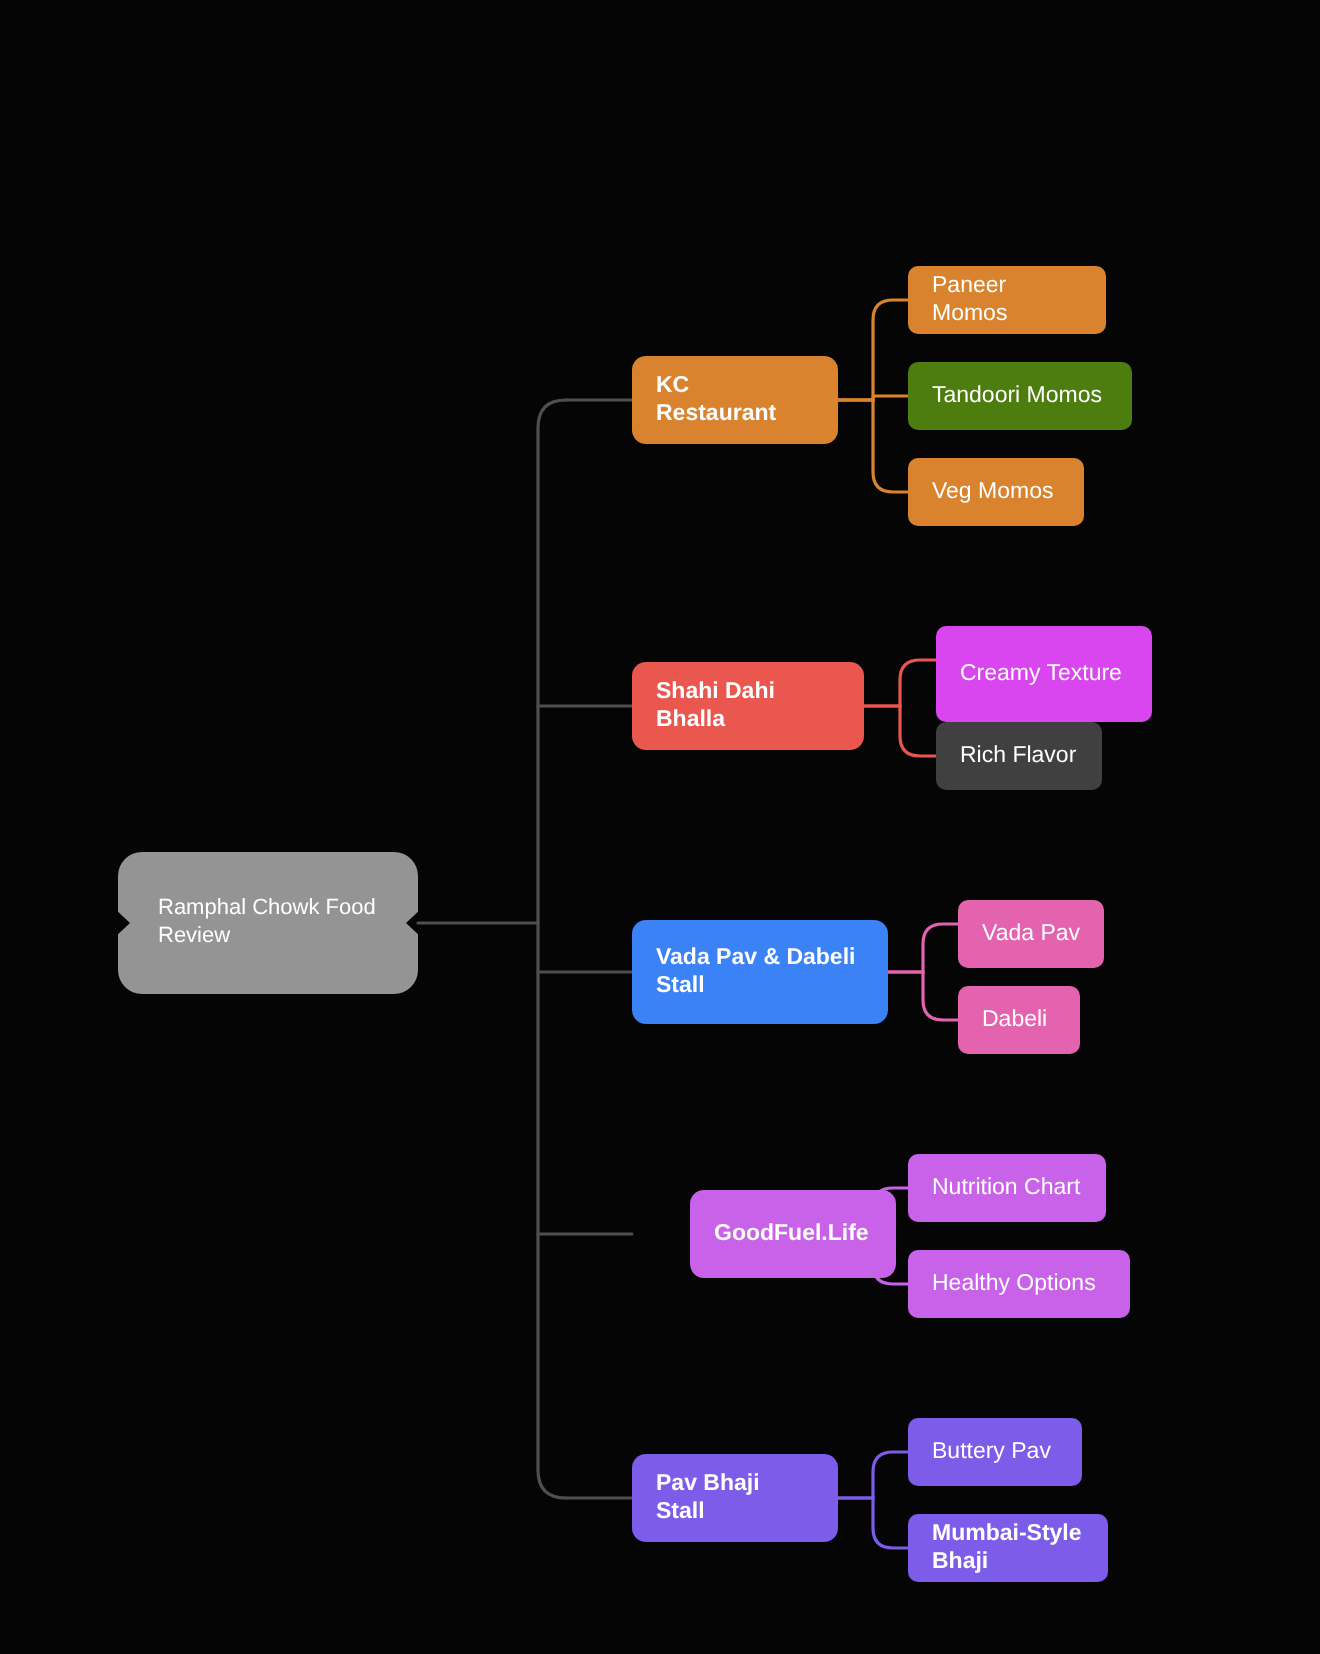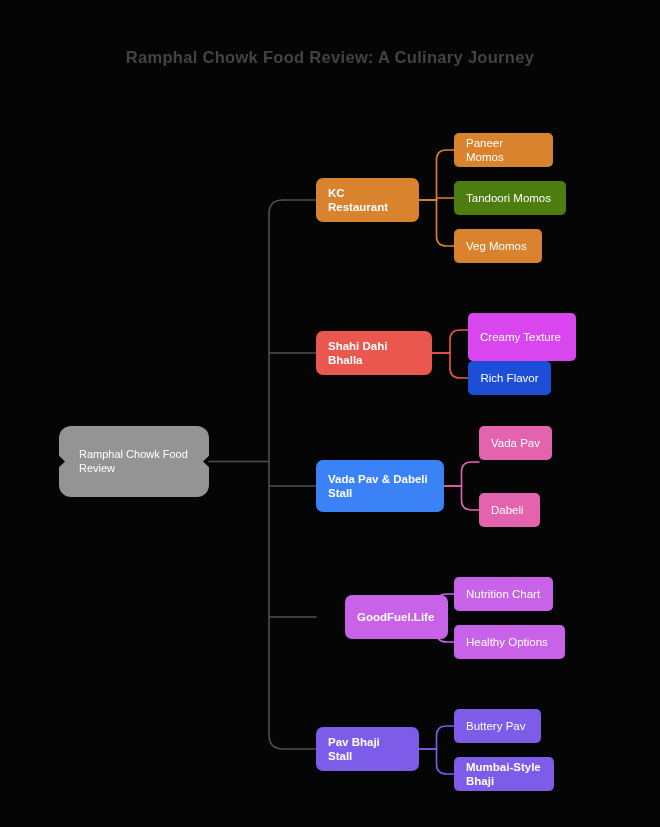--- a/index.html
+++ b/index.html
@@ -86,21 +86,20 @@
     display: block;
     width: 100%;
     white-space: pre-line;
   }
 </style>
 </head>
 <body style="background: rgb(5, 5, 5);">
 
 <div id="canvas">
 
-  <div class="chart-title">Ramphal Chowk Food Review: A Culinary Journey</div>
 
   <svg id="edges" viewBox="0 0 660 827" width="660" height="827">
       <path d="M 209 461.5 L 269 461.5" fill="none" stroke="#4f4f4f" stroke-width="1.6" stroke-linecap="round"></path>
       <path d="M 283 200 Q 269 200 269 214 L 269 735 Q 269 749 283 749" fill="none" stroke="#4f4f4f" stroke-width="1.6" stroke-linecap="round"></path>
       <path d="M 283 200 L 316 200" fill="none" stroke="#4f4f4f" stroke-width="1.6" stroke-linecap="round"></path>
       <path d="M 419 200 L 436.5 200 L 436.5 160 Q 436.5 150 446.5 150 L 454 150" fill="none" stroke="#d9832f" stroke-width="1.6" stroke-linecap="round"></path>
       <path d="M 419 200 L 436.5 200 L 436.5 199 Q 436.5 198 437.5 198 L 454 198" fill="none" stroke="#d9832f" stroke-width="1.6" stroke-linecap="round"></path>
       <path d="M 419 200 L 436.5 200 L 436.5 236 Q 436.5 246 446.5 246 L 454 246" fill="none" stroke="#d9832f" stroke-width="1.6" stroke-linecap="round"></path>
       <path d="M 269 353 L 316 353" fill="none" stroke="#4f4f4f" stroke-width="1.6" stroke-linecap="round"></path>
       <path d="M 432 353 L 450 353 L 450 340 Q 450 330 460 330 L 468 330" fill="none" stroke="#e9574f" stroke-width="1.6" stroke-linecap="round"></path>
@@ -132,28 +131,28 @@
       </div>
       <div class="node node-leaf" style="left: 454px; top: 229px; width: 88px; height: 34px; background: rgb(217, 131, 47);">
         <span class="node-label">Veg Momos</span>
       </div>
       <div class="node node-branch" style="left: 316px; top: 331px; width: 116px; height: 44px; background: rgb(233, 87, 79);">
         <span class="node-label">Shahi Dahi Bhalla</span>
       </div>
       <div class="node node-leaf" style="left: 468px; top: 313px; width: 108px; height: 48px; background: #d946ef;">
         <span class="node-label">Creamy Texture</span>
       </div>
-      <div class="node node-leaf" style="left: 468px; top: 361px; width: 83px; height: 34px; background: #1d4ed8; text-align: center;">
+      <div class="node node-leaf" style="left: 468px; top: 361px; width: 83px; height: 34px; background: #404040;">
         <span class="node-label">Rich Flavor</span>
       </div>
       <div class="node node-branch" style="left: 316px; top: 460px; width: 128px; height: 52px; background: #3b82f6;">
         <span class="node-label">Vada Pav &amp; Dabeli
 Stall</span>
       </div>
-      <div class="node node-leaf" style="left: 479px; top: 426px; width: 73px; height: 34px; background: rgb(228, 99, 174);">
+      <div class="node node-leaf" style="left: 479px; top: 450px; width: 73px; height: 34px; background: rgb(228, 99, 174);">
         <span class="node-label">Vada Pav</span>
       </div>
       <div class="node node-leaf" style="left: 479px; top: 493px; width: 61px; height: 34px; background: rgb(228, 99, 174);">
         <span class="node-label">Dabeli</span>
       </div>
       <div class="node node-branch" style="left: 316px; top: 595px; width: 103px; height: 44px; background: rgb(200, 98, 232); margin-left: 29px;">
         <span class="node-label">GoodFuel.Life</span>
       </div>
       <div class="node node-leaf" style="left: 454px; top: 577px; width: 99px; height: 34px; background: rgb(200, 98, 232);">
         <span class="node-label">Nutrition Chart</span>

